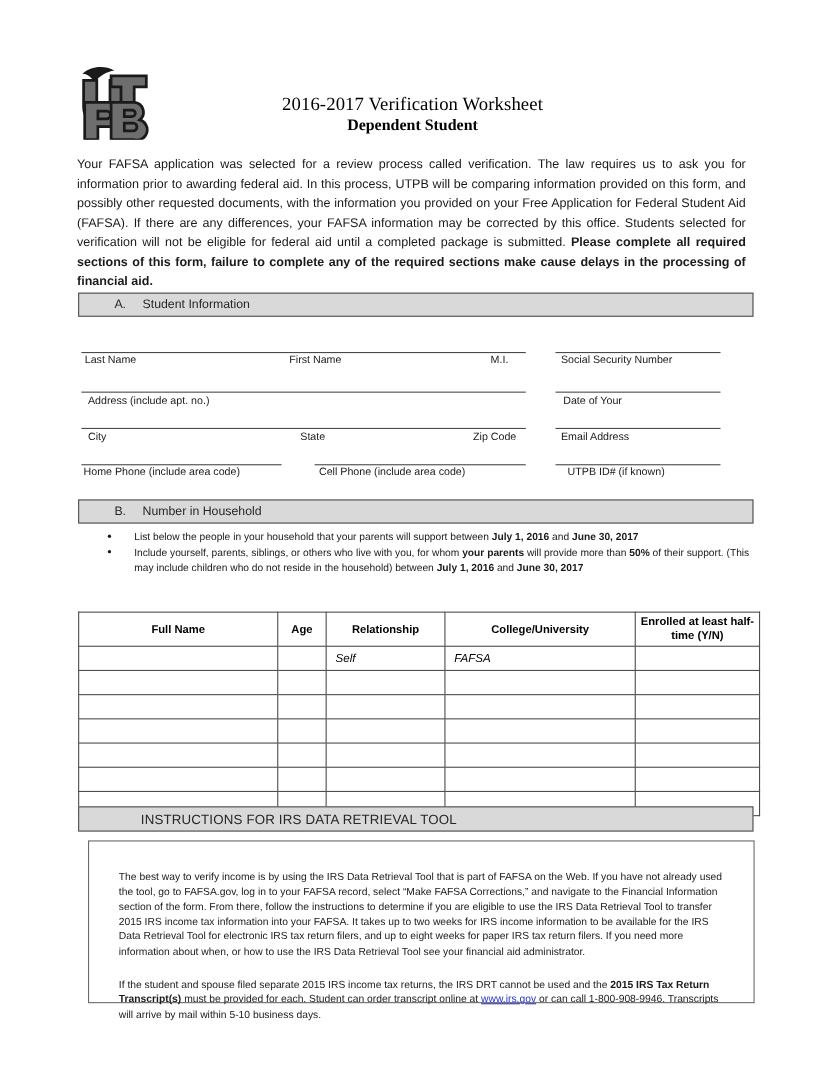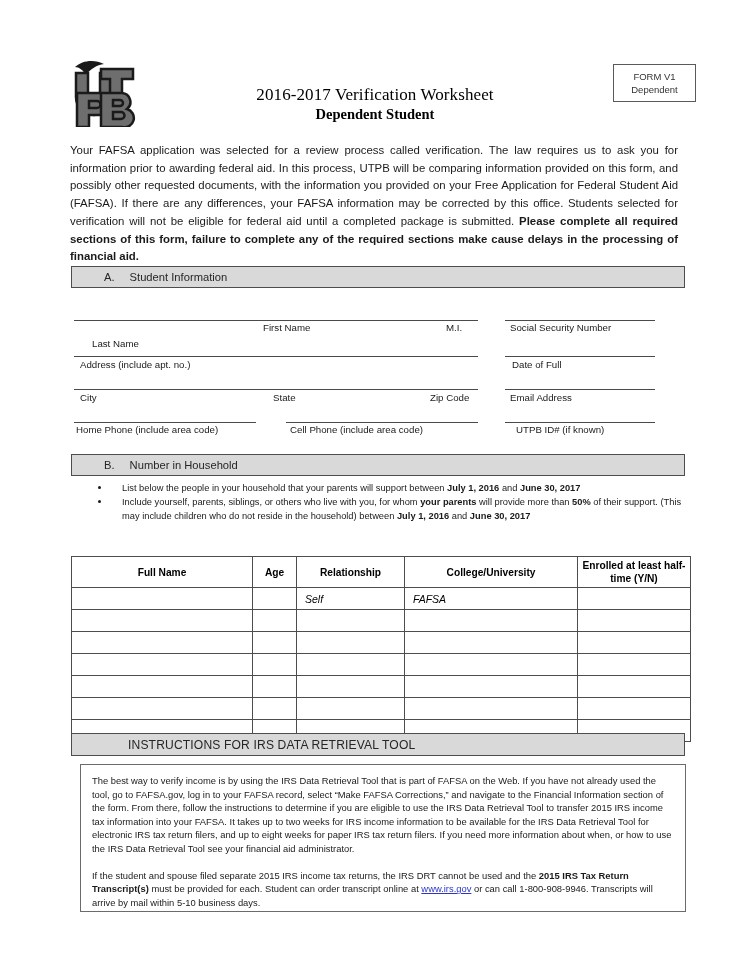--- a/index.html
+++ b/index.html
@@ -199,21 +199,21 @@
     top: 764px;
     width: 606px;
     height: 148px;
     border: 1px solid #6b6b6b;
     box-sizing: border-box;
     padding: 9px 11px 0 11px;
     font-size: 9.4px;
     line-height: 13.6px;
     color: #1a1a1a;
   }
-  #irs-box p { margin: 0; }
+  #irs-box p { margin: 16px; }
   #irs-box .p2 { margin-top: 13px; }
   #irs-box b { font-weight: bold; }
   .irs-link {
     color: #2b35c6;
     text-decoration: underline;
   }
 </style>
 </head>
 <body>
 
@@ -236,48 +236,44 @@
                  M45 45 h7 a3 3 0 0 1 0 6 h-7 Z
                  M45 57 h8 a3.2 3.2 0 0 1 0 7 h-8 Z" fill="#6e6e6e" stroke="#1a1a1a" stroke-width="2.5"></path>
       </svg>
     </div>
 
     <div id="title-block">
       <div class="doc-title">2016-2017 Verification Worksheet</div>
       <div class="doc-subtitle">Dependent Student</div>
     </div>
 
-    <div id="form-box">
-      <div>FORM V1</div>
-      <div>Dependent</div>
-    </div>
   </div>
 
   <div id="intro">
     <span>Your FAFSA application was selected for a review process called verification.  The law requires us to ask you for information prior to awarding federal aid.  In this process, UTPB will be comparing information provided on this form, and possibly other requested documents, with the information you provided on your Free Application for Federal Student Aid (FAFSA).  If there are any differences, your FAFSA information may be corrected by this office.  Students selected for verification will not be eligible for federal aid until a completed package is submitted.  </span><b>Please complete all required sections of this form, failure to complete any of the required sections make cause delays in the processing of financial aid.</b>
   </div>
 
   <div class="section-bar" style="left:71px; top:266px; width:614px; height:22px;">
     <span class="sec-letter">A.</span>
     <span>Student Information</span>
   </div>
 
   <div id="sectionA-fields">
 
     <div class="fline" style="left:74px; top:320px; width:404px;"></div>
-    <div class="flabel" style="left:92px; top:322px;margin-top:16px;">Last Name</div>
+    <div class="flabel" style="left:77px; top:322px;">Last Name</div>
     <div class="flabel" style="left:263px; top:322px;">First Name</div>
     <div class="flabel" style="left:446px; top:322px;">M.I.</div>
     <div class="fline" style="left:505px; top:320px; width:150px;"></div>
     <div class="flabel" style="left:510px; top:322px;">Social Security Number</div>
 
     <div class="fline" style="left:74px; top:356px; width:404px;"></div>
     <div class="flabel" style="left:80px; top:359px;">Address (include apt. no.)</div>
     <div class="fline" style="left:505px; top:356px; width:150px;"></div>
-    <div class="flabel" style="left:512px; top:359px;">Date of Full</div>
+    <div class="flabel" style="left:512px; top:359px;">Date of Your</div>
 
     <div class="fline" style="left:74px; top:389px; width:404px;"></div>
     <div class="flabel" style="left:80px; top:392px;">City</div>
     <div class="flabel" style="left:273px; top:392px;">State</div>
     <div class="flabel" style="left:430px; top:392px;">Zip Code</div>
     <div class="fline" style="left:505px; top:389px; width:150px;"></div>
     <div class="flabel" style="left:510px; top:392px;">Email Address</div>
 
     <div class="fline" style="left:74px; top:422px; width:182px;"></div>
     <div class="flabel" style="left:76px; top:424px;">Home Phone (include area code)</div>

